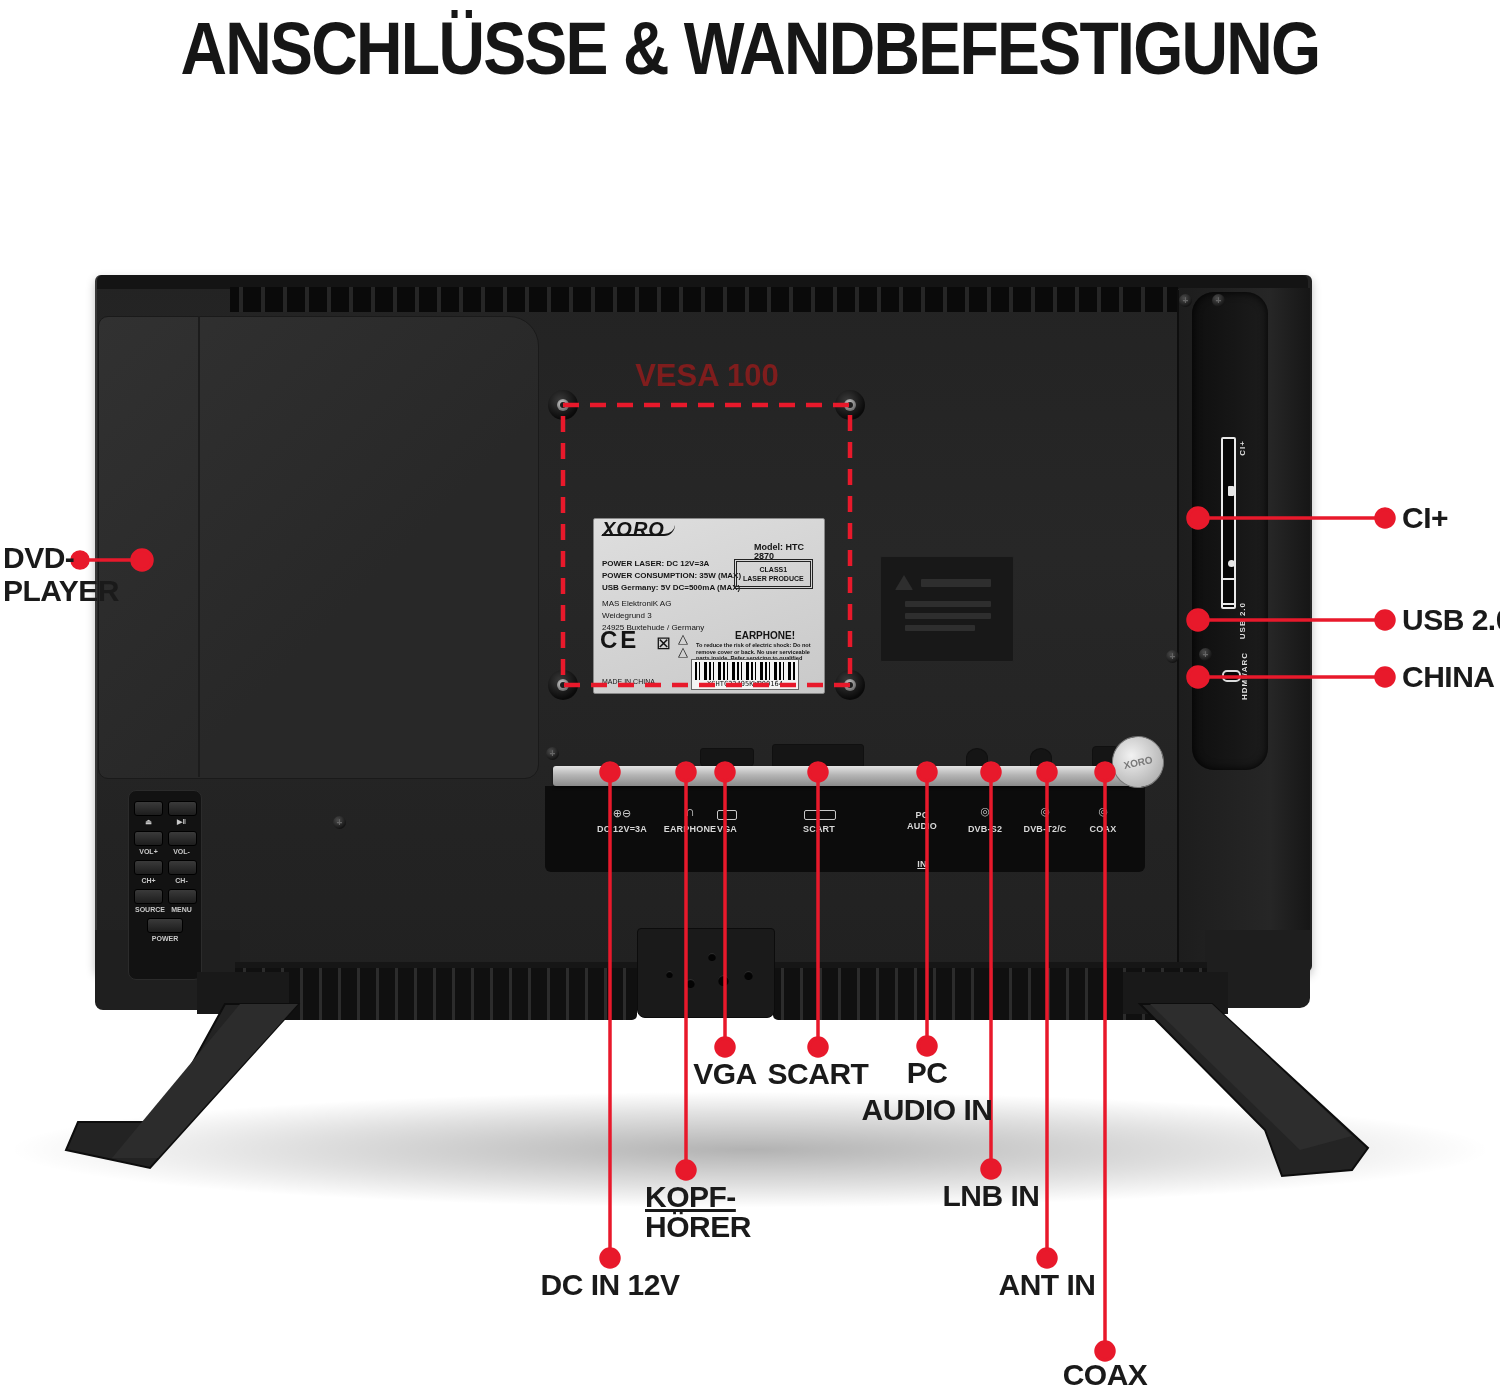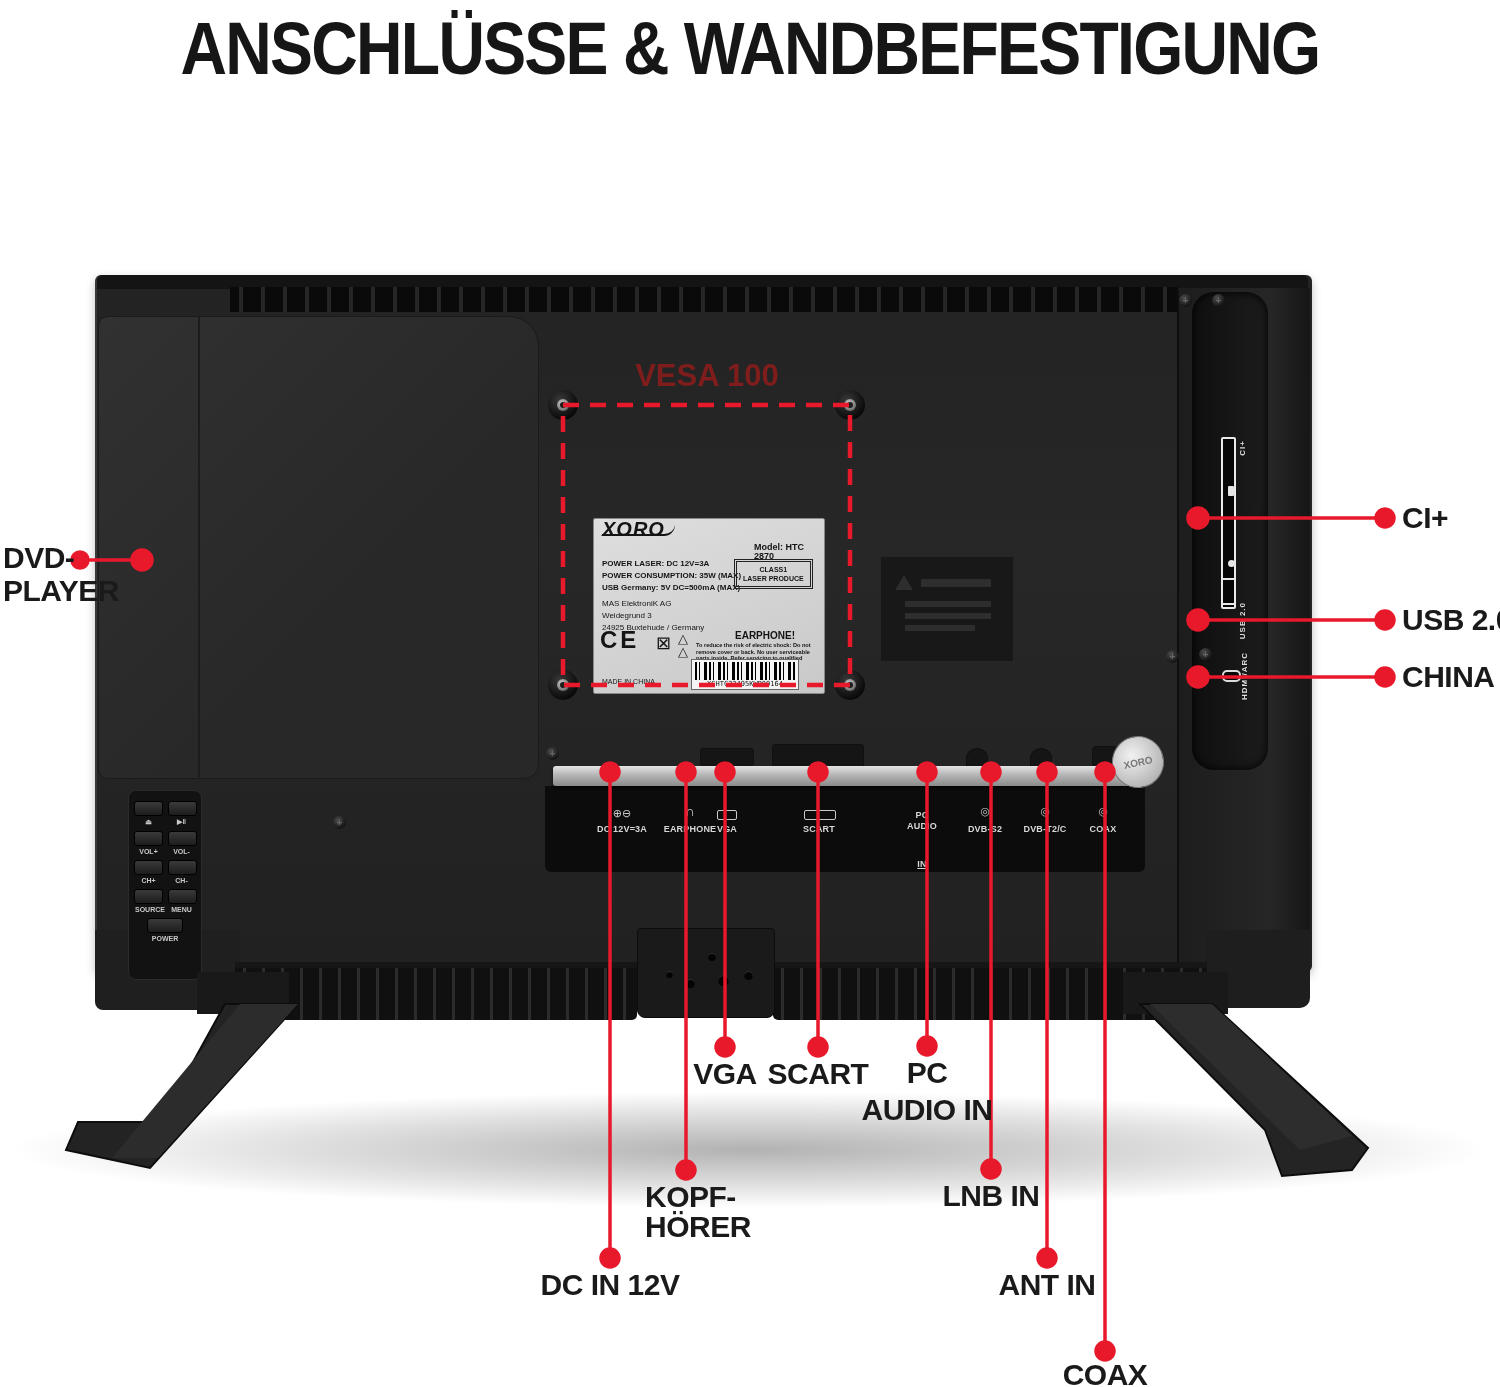--- a/index.html
+++ b/index.html
@@ -310,21 +310,21 @@
 <div class="abs vesa-t" style="left:597px;top:358px;">VESA 100</div>
 
 <div class="abs co" style="left:3px;top:543px;">DVD-</div>
 <div class="abs co" style="left:3px;top:576px;">PLAYER</div>
 
 <div class="abs co" style="left:1402px;top:503px;">CI+</div>
 <div class="abs co" style="left:1402px;top:605px;">USB 2.0</div>
 <div class="abs co" style="left:1402px;top:662px;">CHINA</div>
 
 <div class="abs co center" style="left:500px;top:1270px;">DC IN 12V</div>
-<div class="abs co" style="left:645px;top:1182px;">KOPF-</div>
+<div class="abs co" style="left:645px;top:1182px;text-decoration:underline;">KOPF-</div>
 <div class="abs co" style="left:645px;top:1212px;">HÖRER</div>
 <div class="abs co center" style="left:615px;top:1059px;">VGA</div>
 <div class="abs co center" style="left:708px;top:1059px;">SCART</div>
 <div class="abs co center" style="left:817px;top:1058px;">PC</div>
 <div class="abs co center" style="left:817px;top:1095px;">AUDIO IN</div>
 <div class="abs co center" style="left:881px;top:1181px;">LNB IN</div>
 <div class="abs co center" style="left:937px;top:1270px;">ANT IN</div>
 <div class="abs co center" style="left:995px;top:1360px;">COAX</div>
 
 </body></html>

